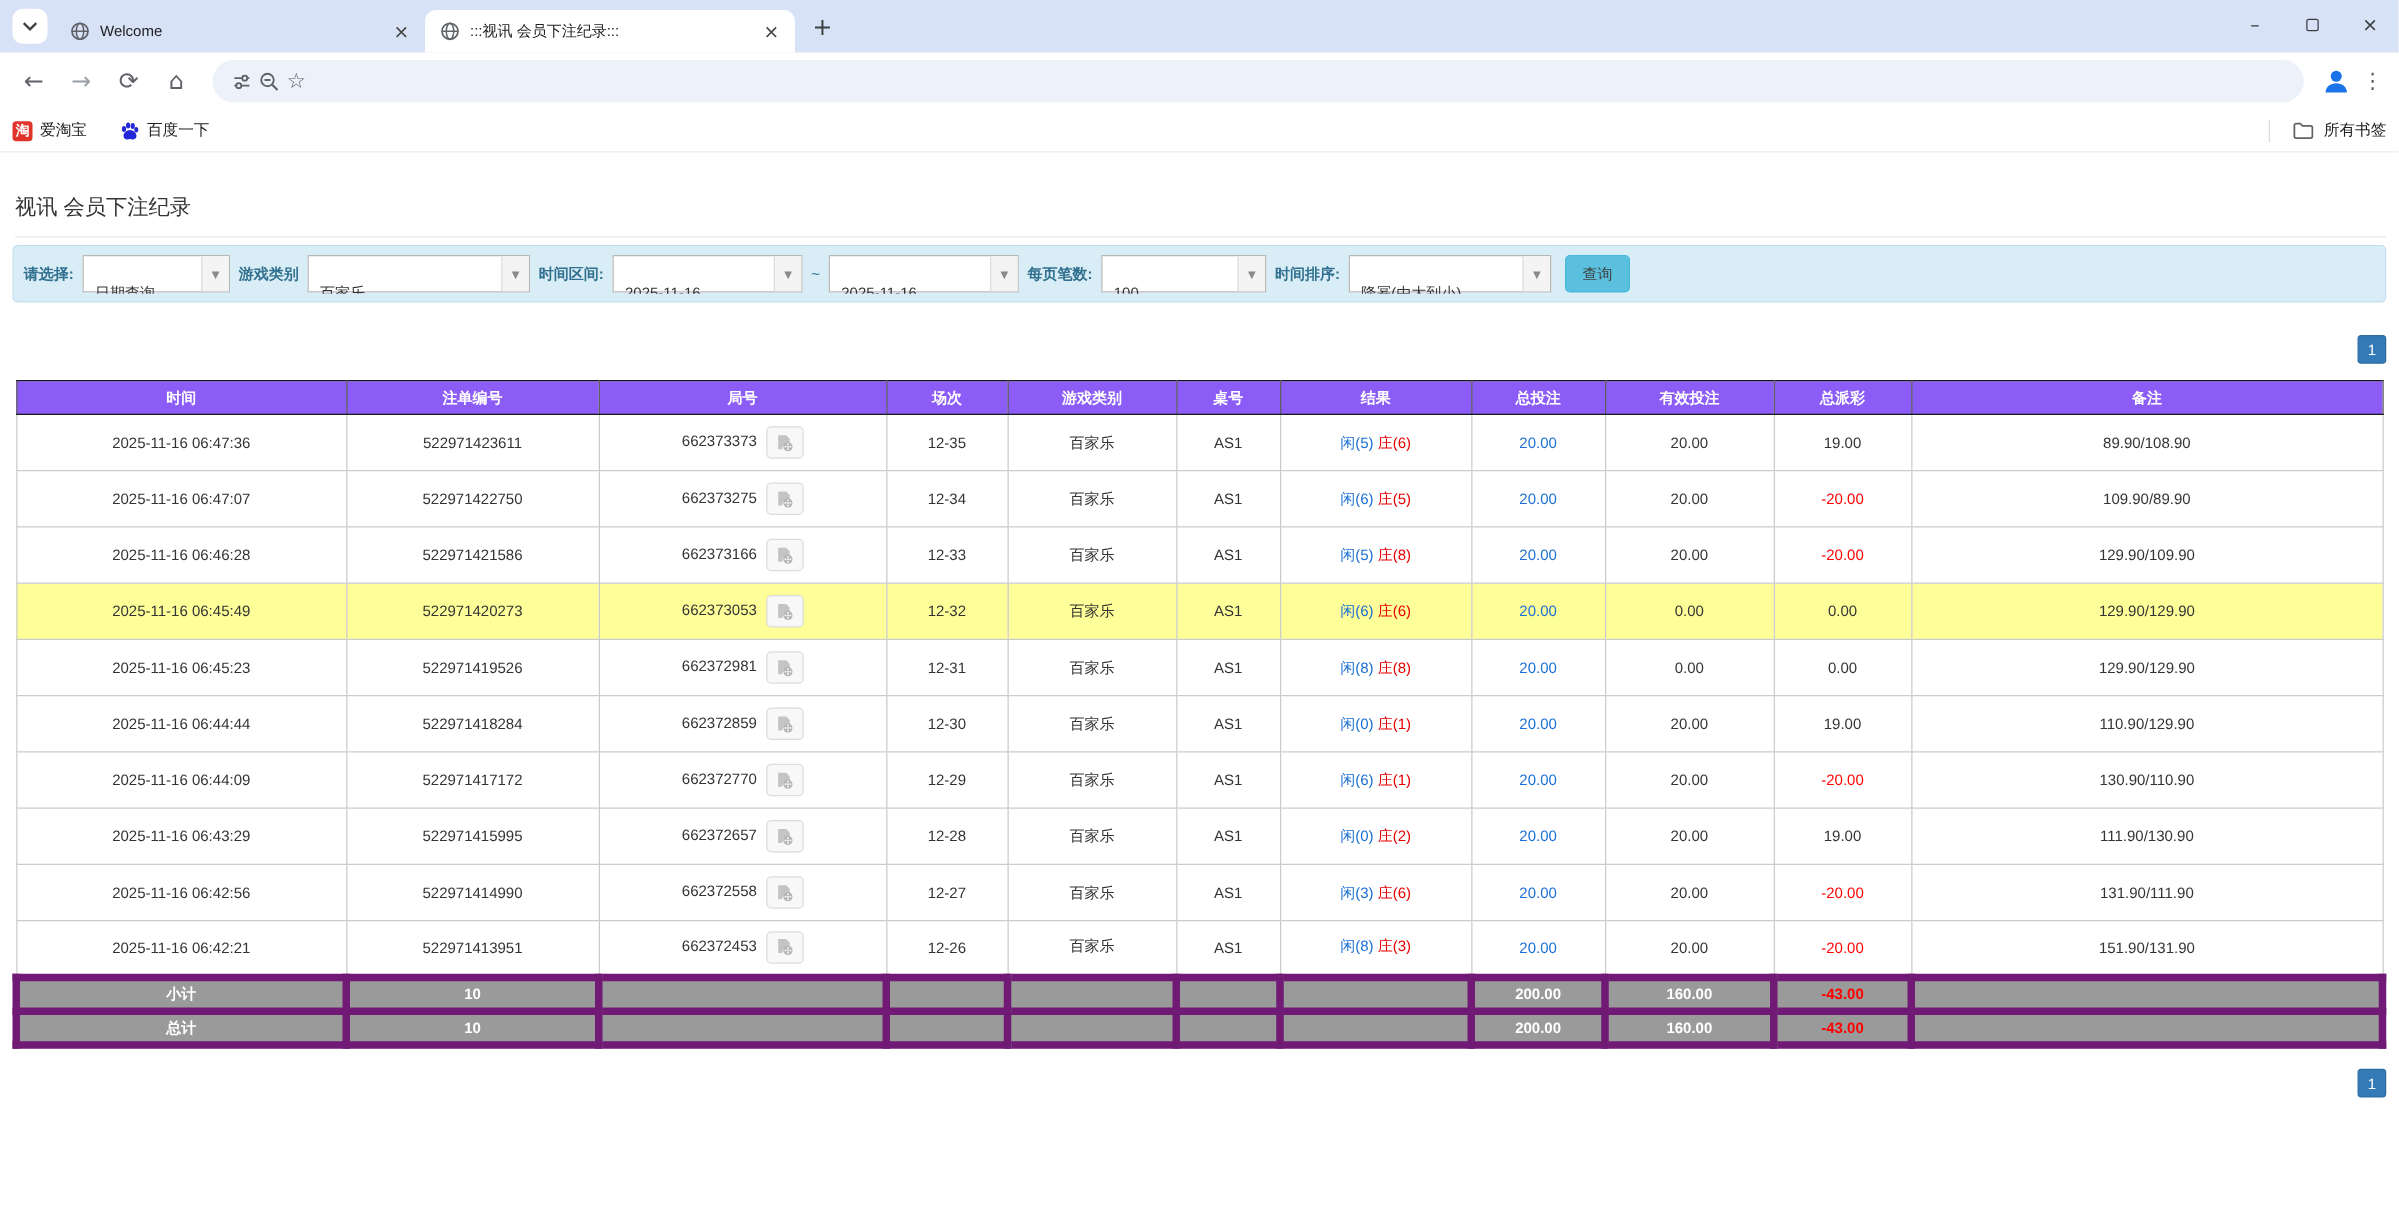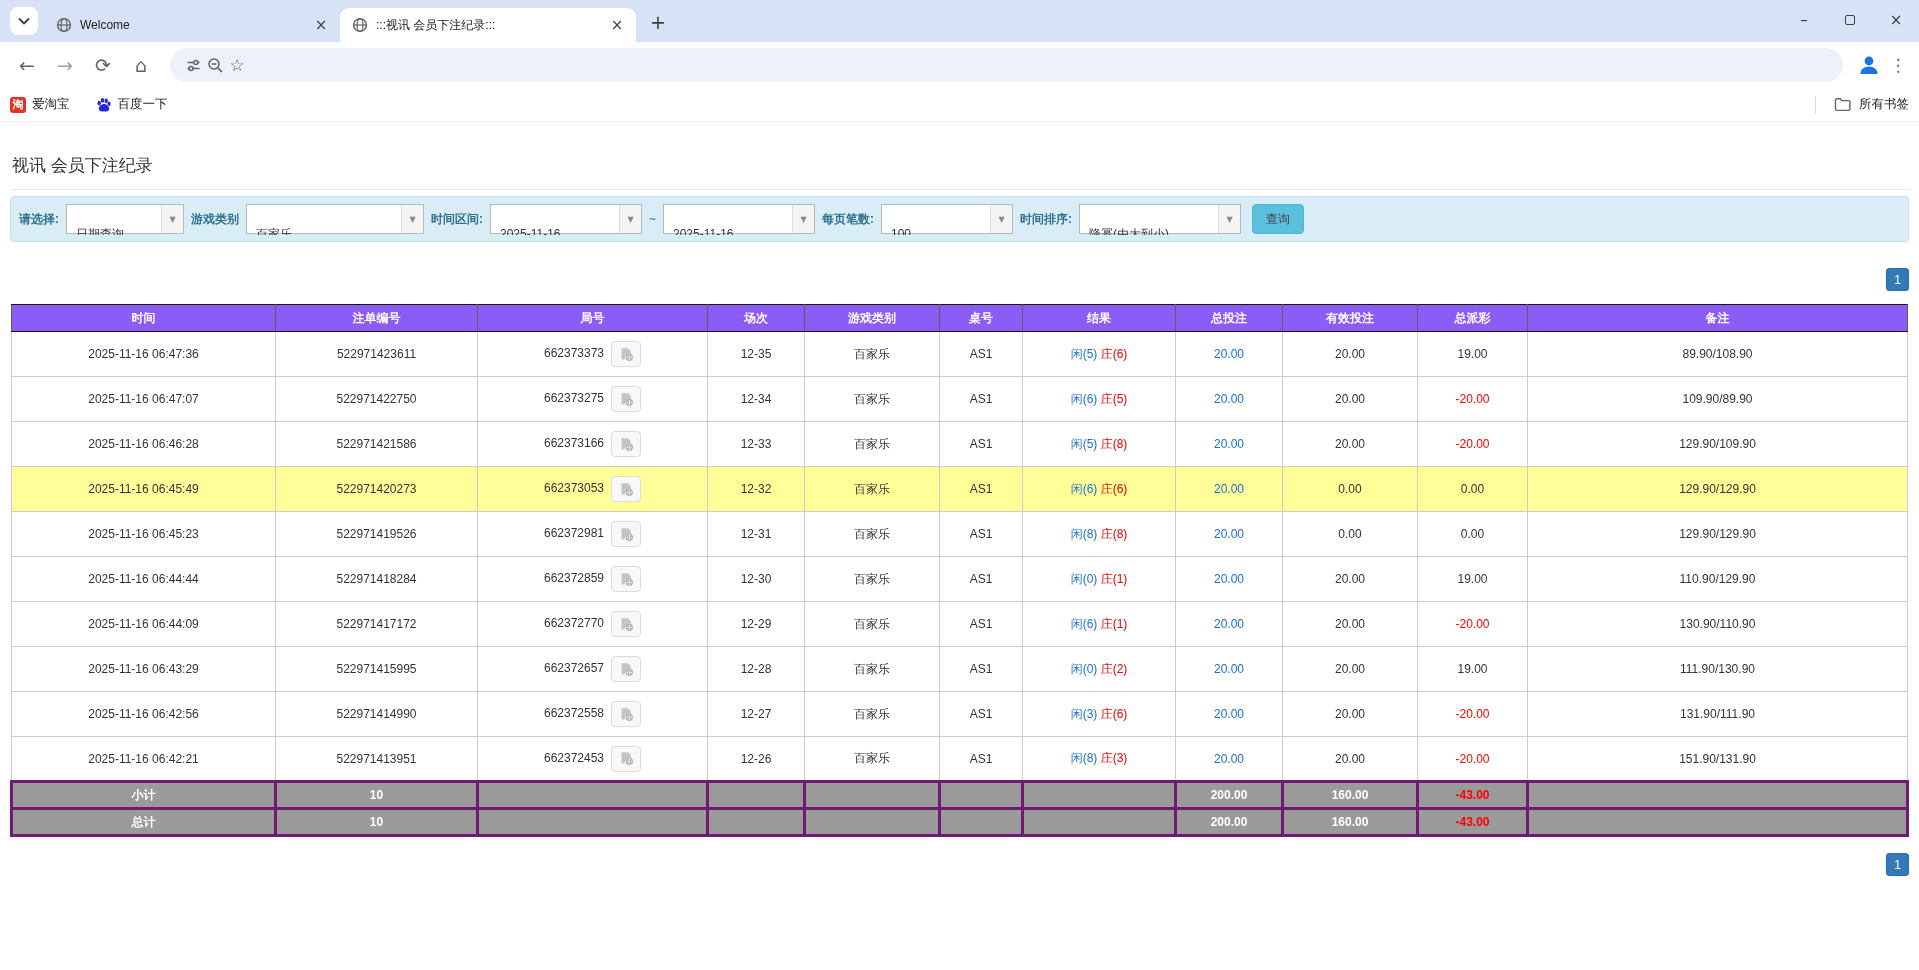--- a/index.html
+++ b/index.html
@@ -71,21 +71,21 @@
   .pager.bottom { margin-top:16px; }
   .pagebtn { display:inline-block; min-width:23px; height:23px; line-height:23px; text-align:center;
     background:#337ab7; border:1px solid #2e6da4; border-radius:3px; color:#fff; font-size:12px; }
 
   table.bets { width:100%; border-collapse:collapse; margin-top:13px; font-size:12px; color:#333;
     table-layout:fixed; }
   table.bets thead th { background:#8b5cf6; color:#fff; font-weight:bold; height:27px;
     border:1px solid #5e5e5e; border-top:1px solid #161616; border-bottom:1px solid #161616; }
   table.bets tbody td { border:1px solid #ccc; height:45px; text-align:center; background:#fff; }
   table.bets tbody tr.highlight td { background:#ffff99; }
-  table.bets tfoot td { background:#9a9a9a; color:#fff; height:27px; border:3px solid #701a75;
+  table.bets tfoot td { background:#9a9a9a; color:#fff; height:27px; border:6px solid #701a75;
     text-align:center; font-weight:bold; }
   .blue { color:#1a6fd4; }
   .res-p { color:#1a6fd4; }
   .res-b { color:#e60000; }
   .neg { color:#ff0000 !important; }
   .vbtn { display:inline-flex; width:30px; height:26px; border:1px solid #dcdcdc; border-radius:4px;
     background:#f8f8f8; align-items:center; justify-content:center; margin-left:7px; vertical-align:middle; }
 </style>
 </head>
 <body>

